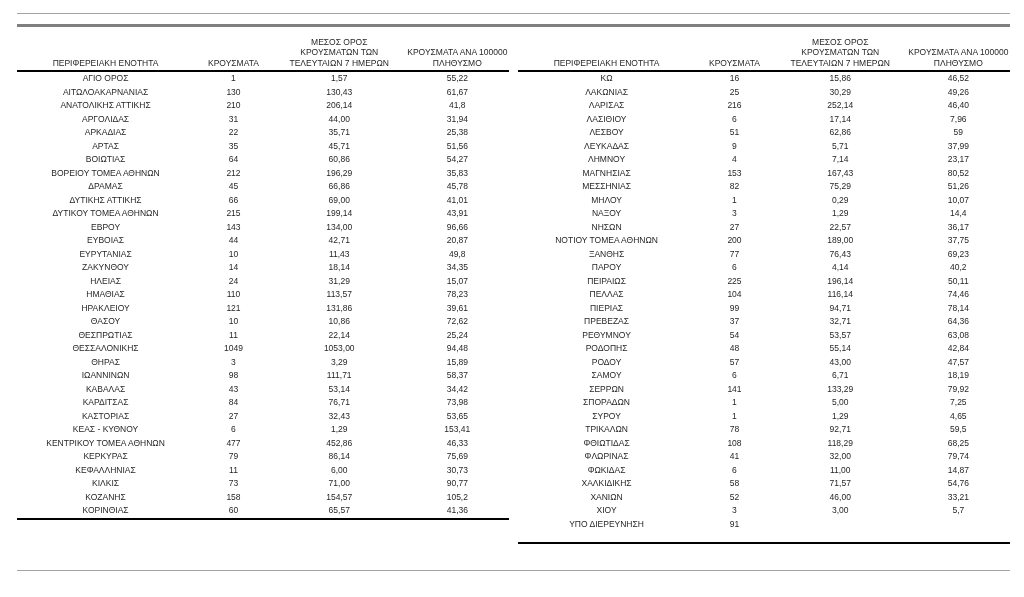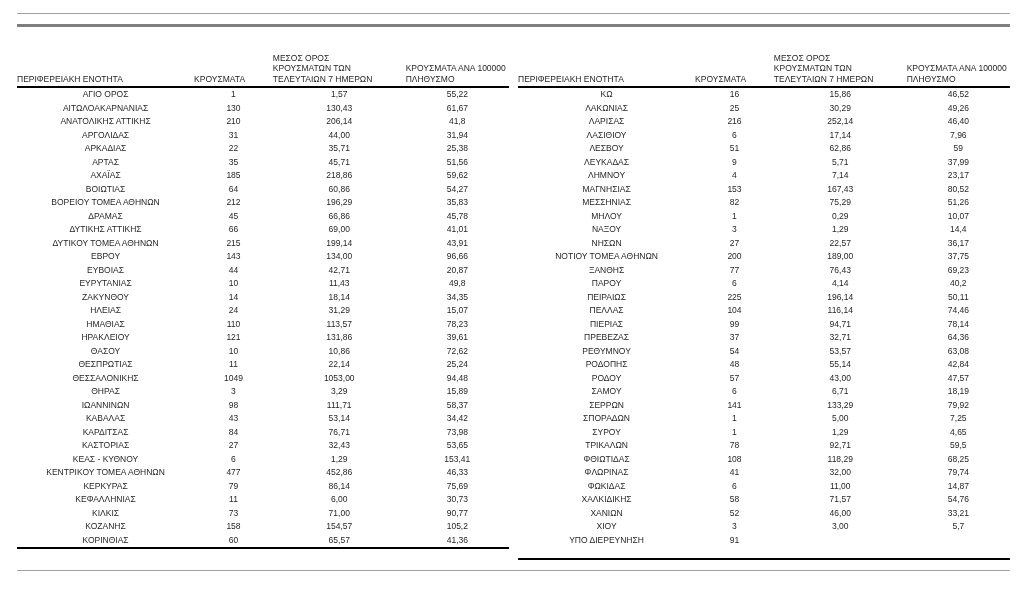--- a/index.html
+++ b/index.html
@@ -50,24 +50,24 @@
   col.c-name  { width: 36%; }
   col.c-cases { width: 16%; }
   col.c-avg   { width: 27%; }
   col.c-per   { width: 21%; }
 
   th {
     font-size: 8.5px;
     font-weight: normal;
     line-height: 10.5px;
     vertical-align: bottom;
-    text-align: left;
+    text-align: center;
     white-space: pre-line;
     height: 40px;
-    padding: 16px 0 2px 0;
+    padding: 0 0 2px 0;
     border-bottom: 2px solid var(--table-border);
     color: var(--text);
   }
   td {
     font-size: 8.5px;
     line-height: 13.5px;
     height: 13.5px;
     padding: 0;
     text-align: center;
     vertical-align: middle;
@@ -136,26 +136,20 @@
             <td>35,71</td>
             <td>25,38</td>
           </tr>
           <tr>
             <td>ΑΡΤΑΣ</td>
             <td>35</td>
             <td>45,71</td>
             <td>51,56</td>
           </tr>
           <tr>
-            <td>ΑΧΑΪΑΣ</td>
-            <td>185</td>
-            <td>218,86</td>
-            <td>59,62</td>
-          </tr>
-          <tr>
             <td>ΒΟΙΩΤΙΑΣ</td>
             <td>64</td>
             <td>60,86</td>
             <td>54,27</td>
           </tr>
           <tr>
             <td>ΒΟΡΕΙΟΥ ΤΟΜΕΑ ΑΘΗΝΩΝ</td>
             <td>212</td>
             <td>196,29</td>
             <td>35,83</td>

